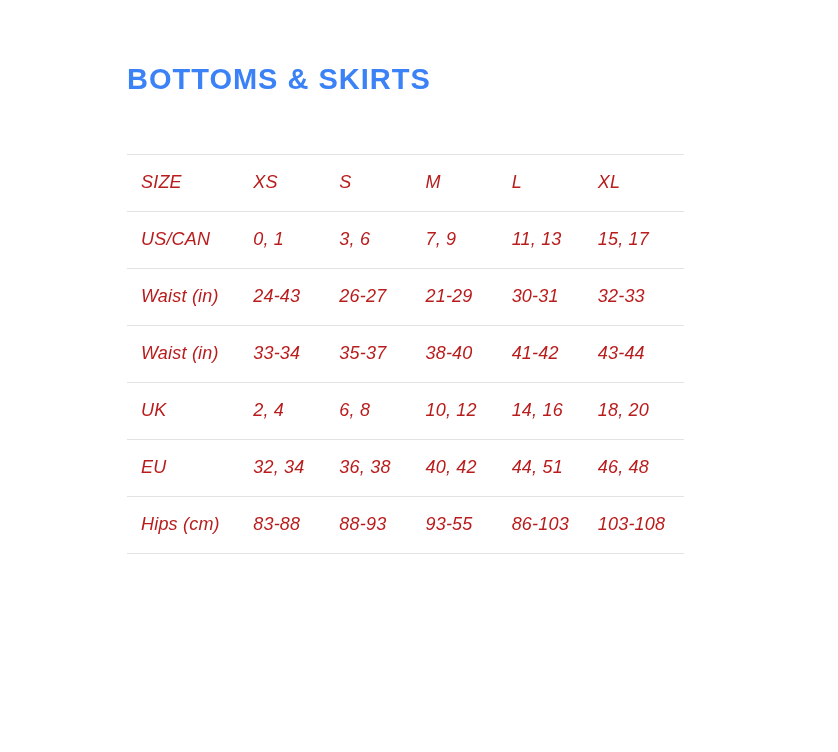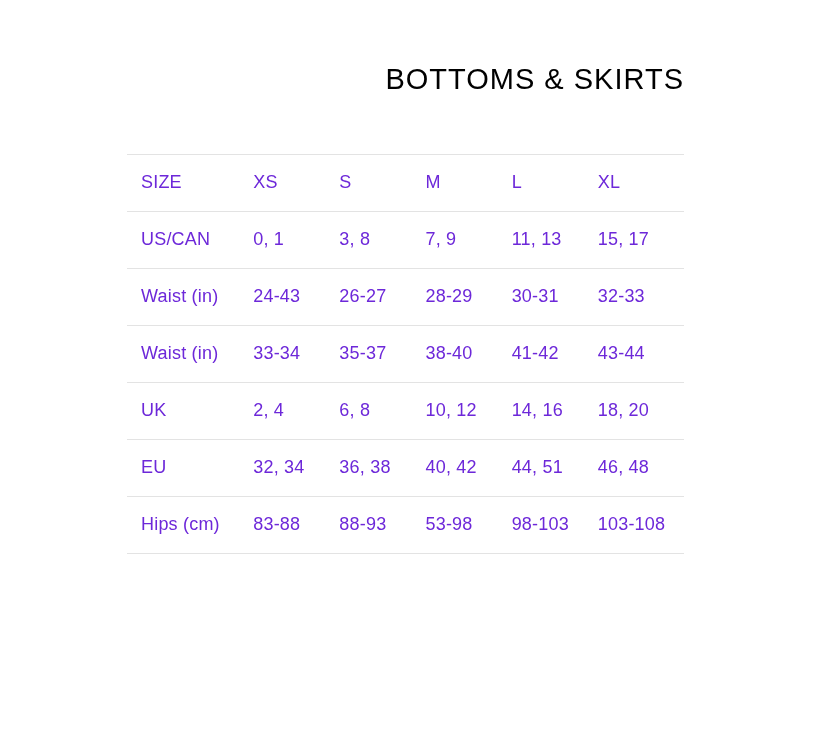--- a/index.html
+++ b/index.html
@@ -9,35 +9,36 @@
     background: #ffffff;
     font-family: "Liberation Sans", "DejaVu Sans", sans-serif;
     overflow: hidden;
   }
   .content {
     width: 557px;
     margin-left: 127px;
     padding-top: 62px;
   }
   .page-title {
-    text-align: right;
+    text-align: left;
     font-size: 29px;
     line-height: 1.2;
-    font-weight: 400;
+    font-weight: 700;
     letter-spacing: 1px;
-    color: #000000;
+    color: #3b82f6;
   }
   table.size-chart {
     margin-top: 57px;
     width: 557px;
     table-layout: fixed;
     border-collapse: collapse;
-    color: #6d28d9;
+    color: #b91c1c;
     font-size: 18px;
     letter-spacing: 0.2px;
+    font-style: italic;
   }
   table.size-chart tr {
     border-top: 1px solid #e3e3e3;
   }
   table.size-chart tr:last-child {
     border-bottom: 1px solid #e3e3e3;
   }
   table.size-chart th,
   table.size-chart td {
     height: 57px;
@@ -75,31 +76,31 @@
         <th>XS</th>
         <th>S</th>
         <th>M</th>
         <th>L</th>
         <th>XL</th>
       </tr>
 
       <tr>
         <td>US/CAN</td>
         <td>0, 1</td>
-        <td>3, 8</td>
+        <td>3, 6</td>
         <td>7, 9</td>
         <td>11, 13</td>
         <td>15, 17</td>
       </tr>
 
       <tr>
         <td>Waist (in)</td>
         <td>24-43</td>
         <td>26-27</td>
-        <td>28-29</td>
+        <td>21-29</td>
         <td>30-31</td>
         <td>32-33</td>
       </tr>
 
       <tr>
         <td>Waist (in)</td>
         <td>33-34</td>
         <td>35-37</td>
         <td>38-40</td>
         <td>41-42</td>
@@ -123,20 +124,20 @@
         <td>44, 51</td>
         <td>46, 48</td>
       </tr>
 
 
 
       <tr>
         <td>Hips (cm)</td>
         <td>83-88</td>
         <td>88-93</td>
-        <td>53-98</td>
-        <td>98-103</td>
+        <td>93-55</td>
+        <td>86-103</td>
         <td>103-108</td>
       </tr>
     </tbody>
   </table>
 
 </div>
 
 </body></html>

